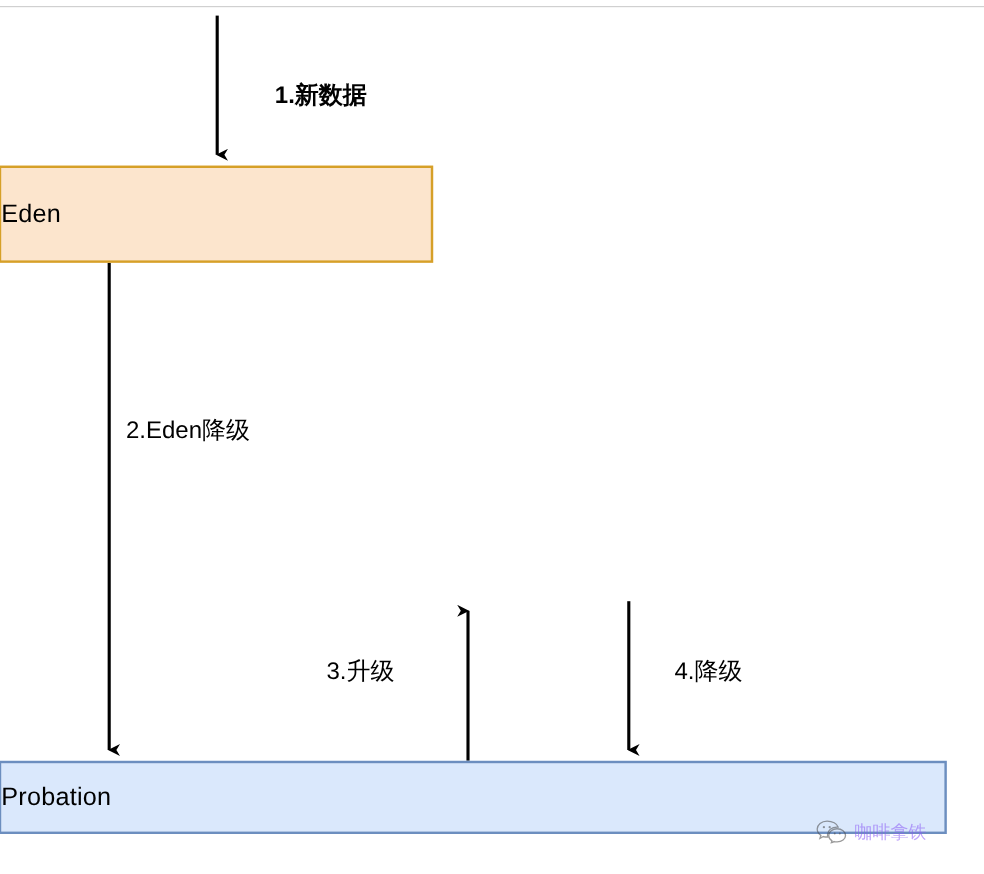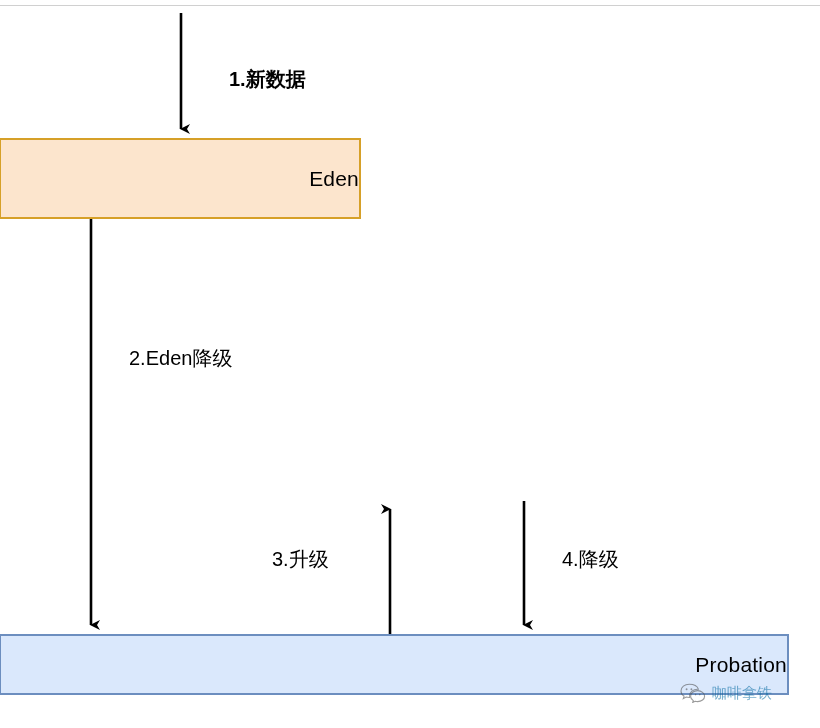--- a/index.html
+++ b/index.html
@@ -30,21 +30,21 @@
     left: 0;
     top: 0;
     width: 820px;
     height: 728px;
   }
   .node-box {
     position: absolute;
     box-sizing: border-box;
     display: flex;
     align-items: center;
-    justify-content: flex-end;
+    justify-content: flex-start;
   }
   .node-label {
     font-size: 21px;
     color: #000000;
     letter-spacing: 0.2px;
     font-weight: 400;
   }
   #node-eden {
     left: -1px;
     top: 138px;
@@ -69,35 +69,35 @@
     background: #dae8fc;
     border: 2px solid #6c8ebf;
   }
   .edge-label {
     position: absolute;
     font-size: 20px;
     color: #000000;
     white-space: nowrap;
   }
   #edge-label-1 { left: 229px; top: 66px; font-weight: bold; }
-  #edge-label-2 { left: 105px; top: 345px; margin-left: 24px; }
+  #edge-label-2 { left: 105px; top: 345px; }
   #edge-label-3 { left: 272px; top: 546px; }
   #edge-label-4 { left: 562px; top: 546px; }
   #watermark {
     position: absolute;
     left: 680px;
     top: 683px;
     display: flex;
     align-items: center;
     gap: 6px;
     opacity: 0.55;
   }
   #watermark .wm-text {
     font-size: 15px;
-    color: #0369a1;
+    color: #8b5cf6;
     white-space: nowrap;
     font-family: "DejaVu Sans", sans-serif;
   }
   #watermark svg { display: block; }
 </style>
 </head>
 <body>
 
 <div id="canvas">
 

